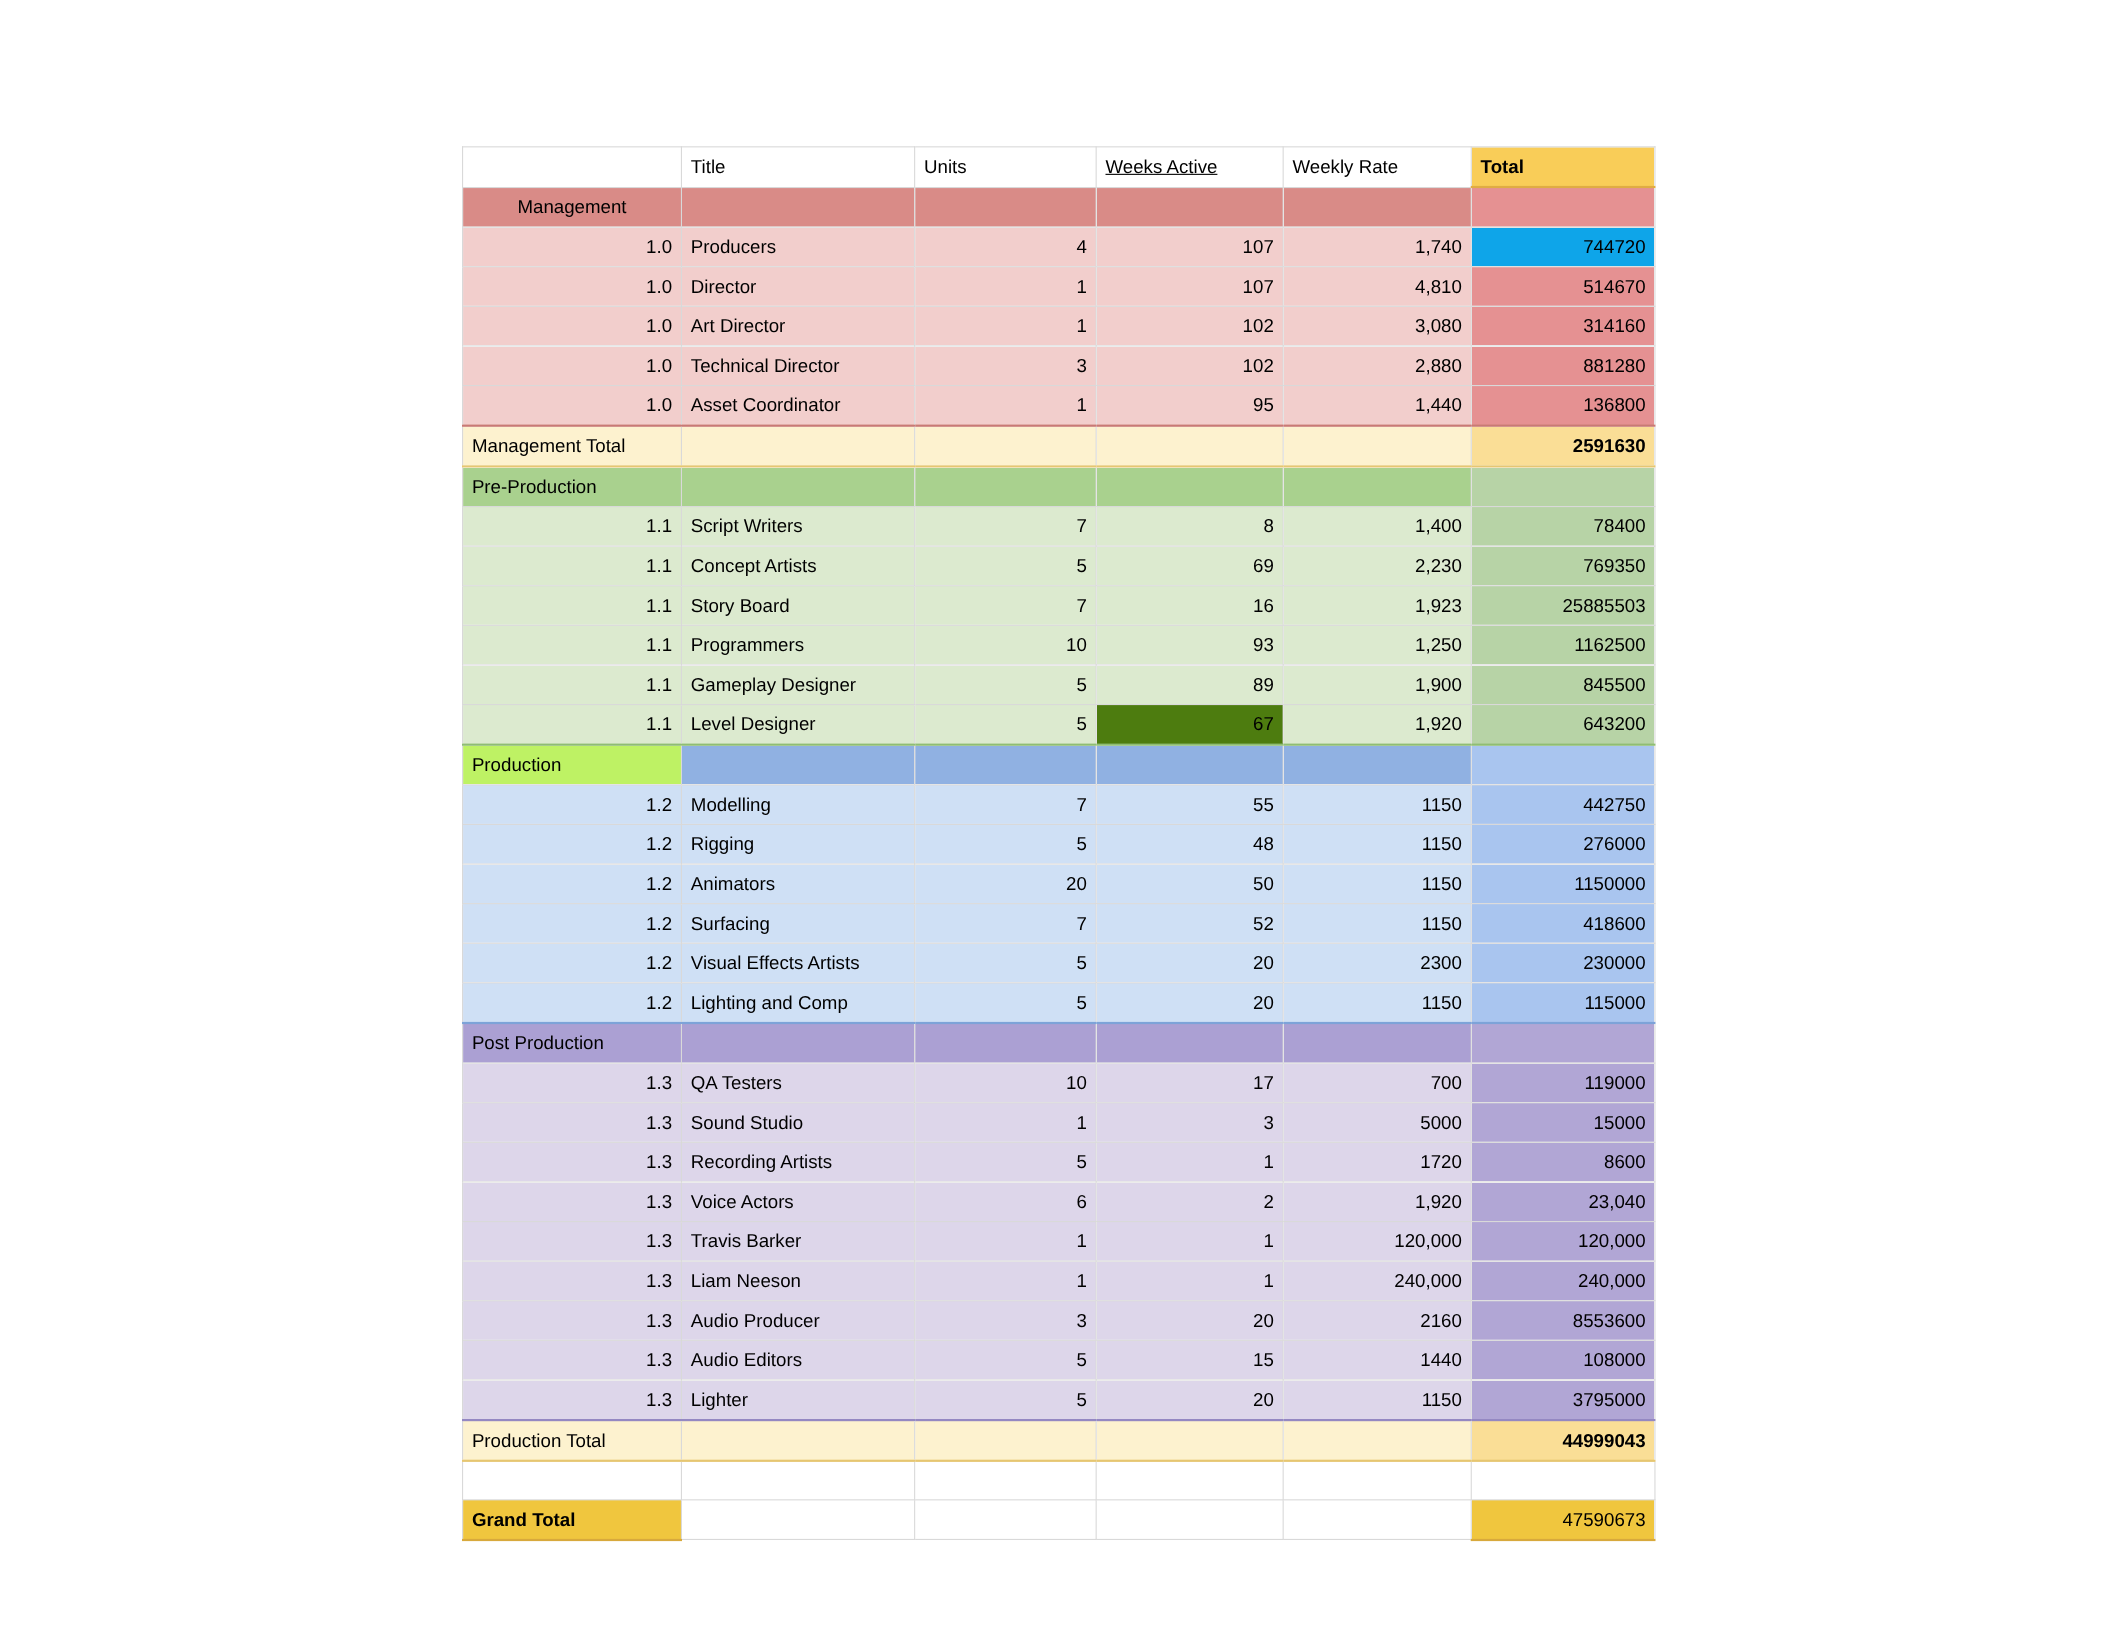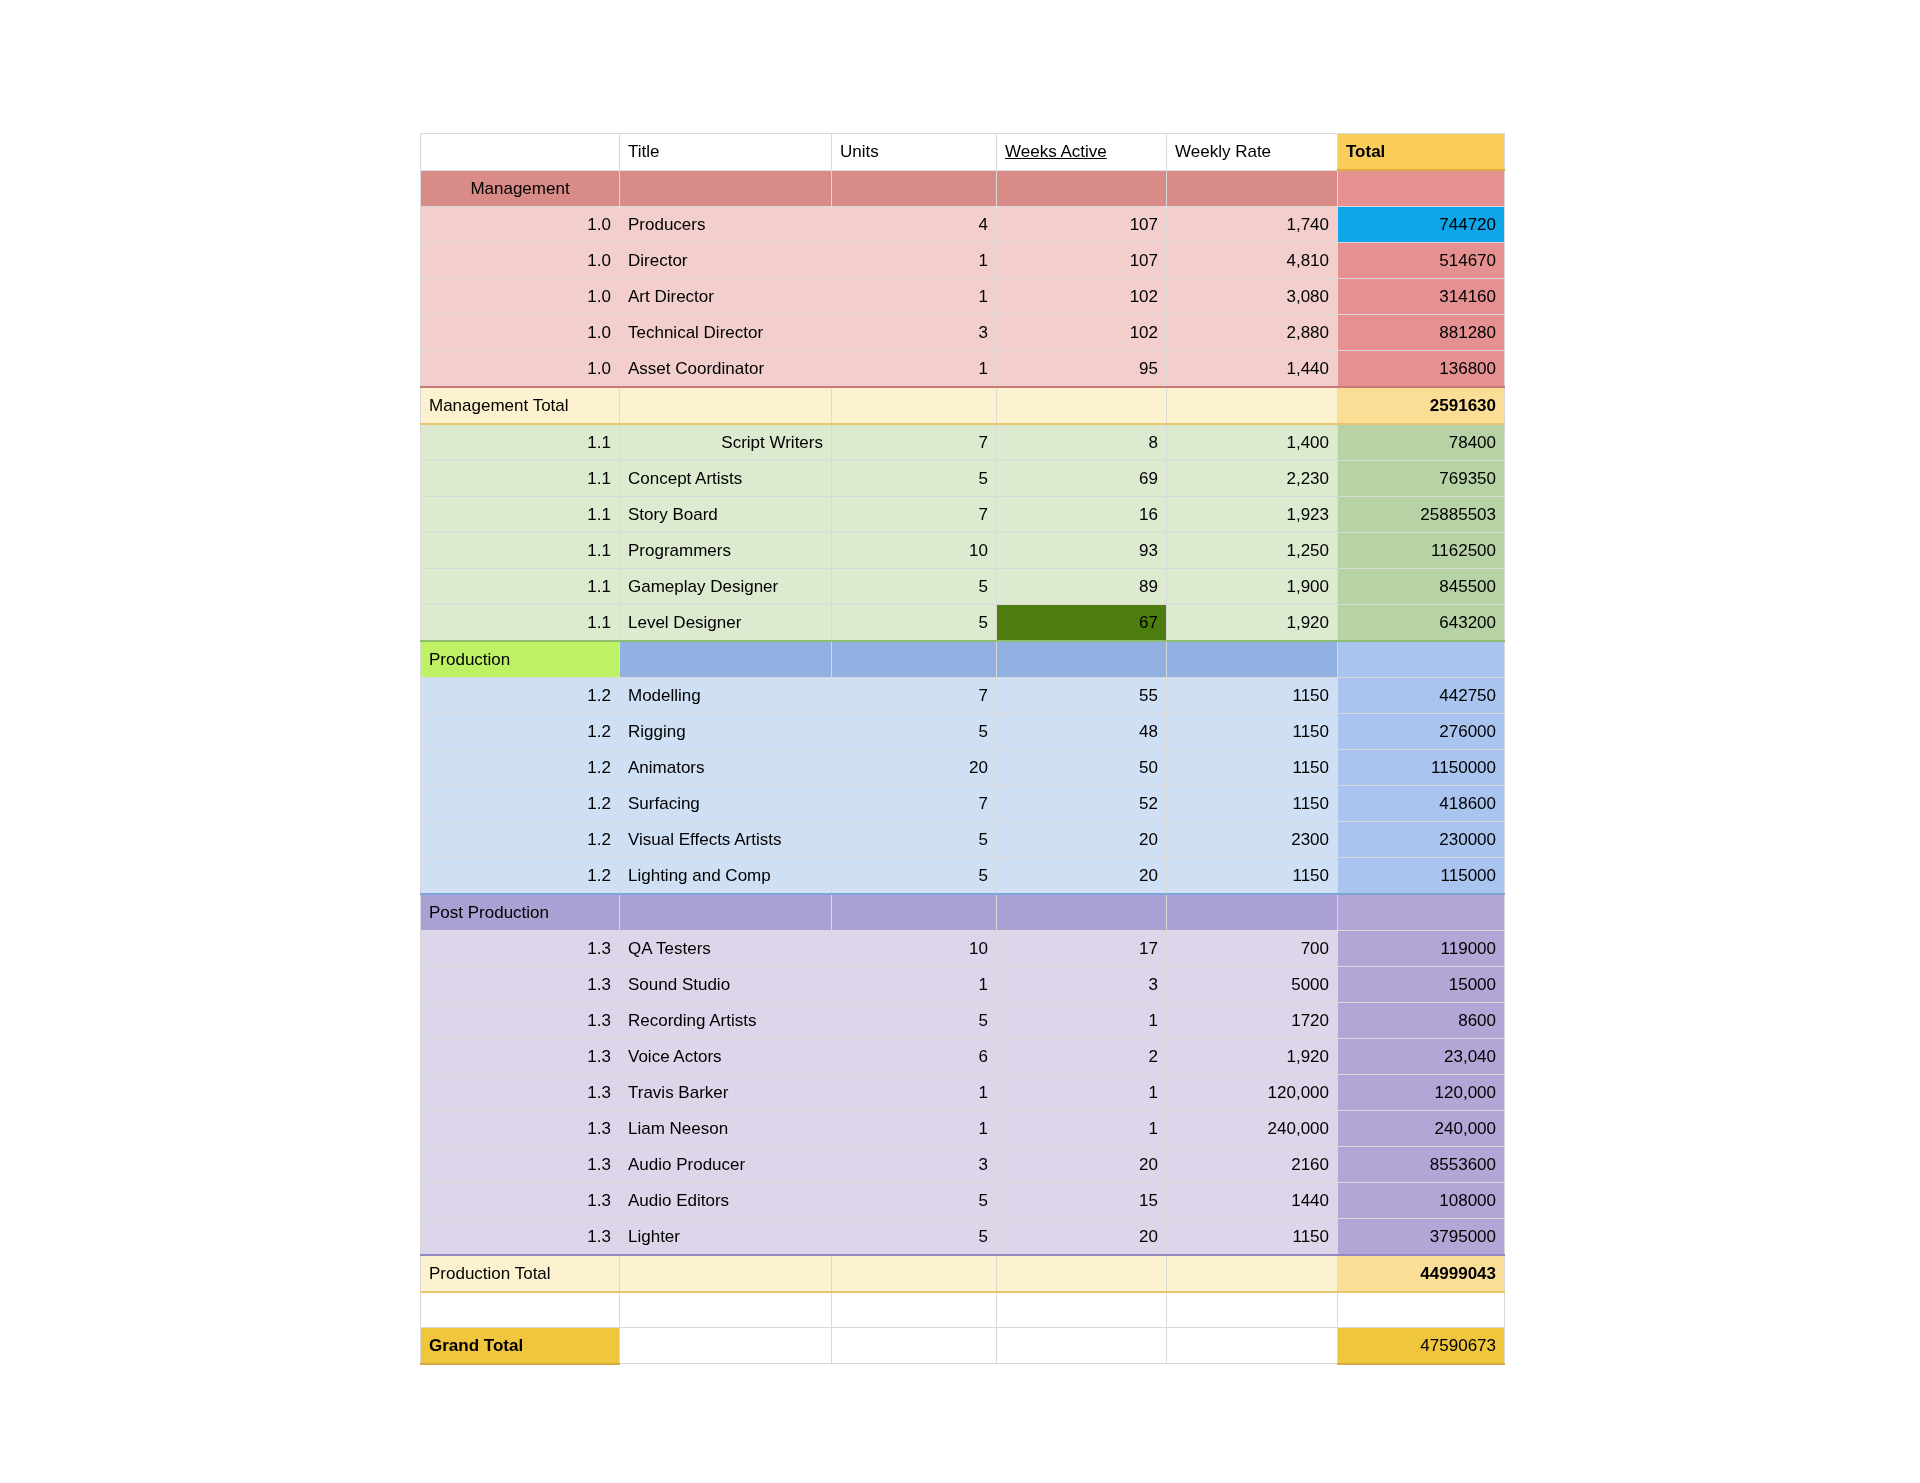--- a/index.html
+++ b/index.html
@@ -93,22 +93,30 @@
         </tr>
         <tr>
           <td class="txt" style="background: rgb(253, 242, 207); border-bottom: 2px solid rgb(230, 198, 113);">Management Total</td>
           <td style="background: rgb(253, 242, 207); border-bottom: 2px solid rgb(230, 198, 113);"></td>
           <td style="background: rgb(253, 242, 207); border-bottom: 2px solid rgb(230, 198, 113);"></td>
           <td style="background: rgb(253, 242, 207); border-bottom: 2px solid rgb(230, 198, 113);"></td>
           <td style="background: rgb(253, 242, 207); border-bottom: 2px solid rgb(230, 198, 113);"></td>
           <td class="num bold" style="background: rgb(250, 222, 150); border-bottom: 2px solid rgb(230, 198, 113);">2591630</td>
         </tr>
         <tr>
-          <td class="num" style="background: rgb(220, 234, 207);">1.1</td>
-          <td class="txt" style="background: rgb(220, 234, 207); text-align: right;">Script Writers</td>
+          <td class="txt" style="background: rgb(169, 209, 142);">Pre-Production</td>
+          <td style="background: rgb(169, 209, 142);"></td>
+          <td style="background: rgb(169, 209, 142);"></td>
+          <td style="background: rgb(169, 209, 142);"></td>
+          <td style="background: rgb(169, 209, 142);"></td>
+          <td style="background: rgb(183, 211, 166);"></td>
+        </tr>
+        <tr>
+          <td class="num" style="background: rgb(220, 234, 207);">1.1</td>
+          <td class="txt" style="background: rgb(220, 234, 207);">Script Writers</td>
           <td class="num" style="background: rgb(220, 234, 207);">7</td>
           <td class="num" style="background: rgb(220, 234, 207);">8</td>
           <td class="num" style="background: rgb(220, 234, 207);">1,400</td>
           <td class="num" style="background: rgb(183, 211, 166);">78400</td>
         </tr>
         <tr>
           <td class="num" style="background: rgb(220, 234, 207);">1.1</td>
           <td class="txt" style="background: rgb(220, 234, 207);">Concept Artists</td>
           <td class="num" style="background: rgb(220, 234, 207);">5</td>
           <td class="num" style="background: rgb(220, 234, 207);">69</td>

